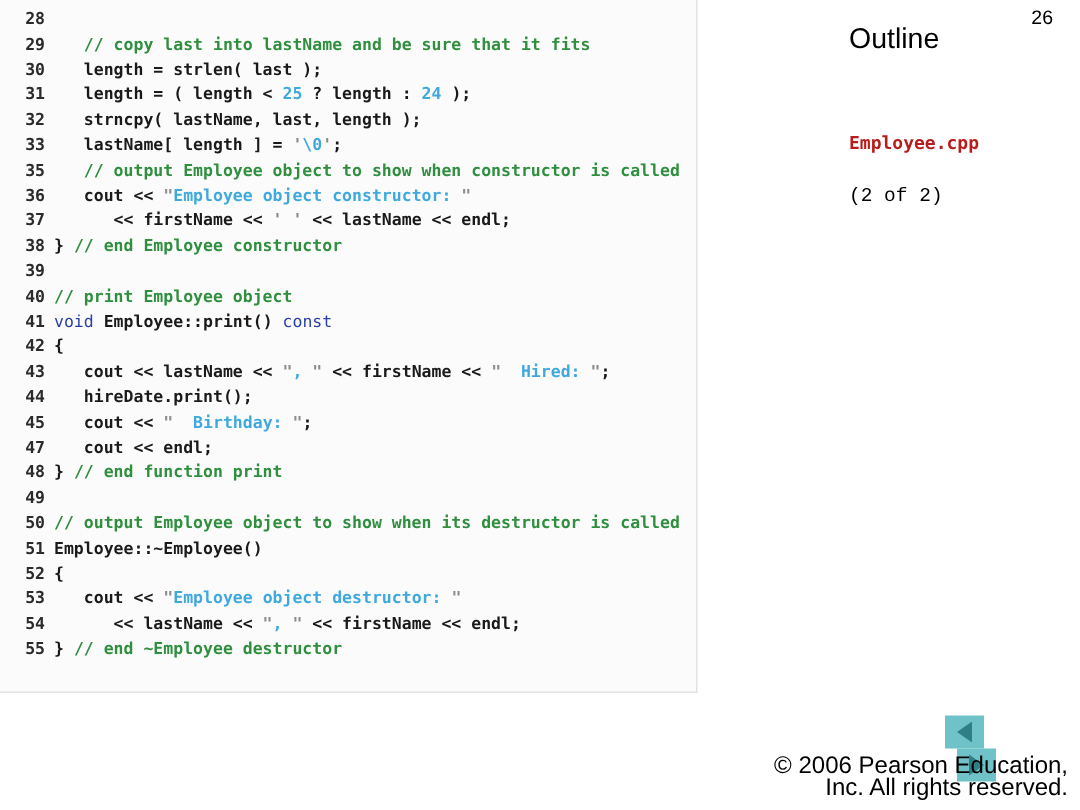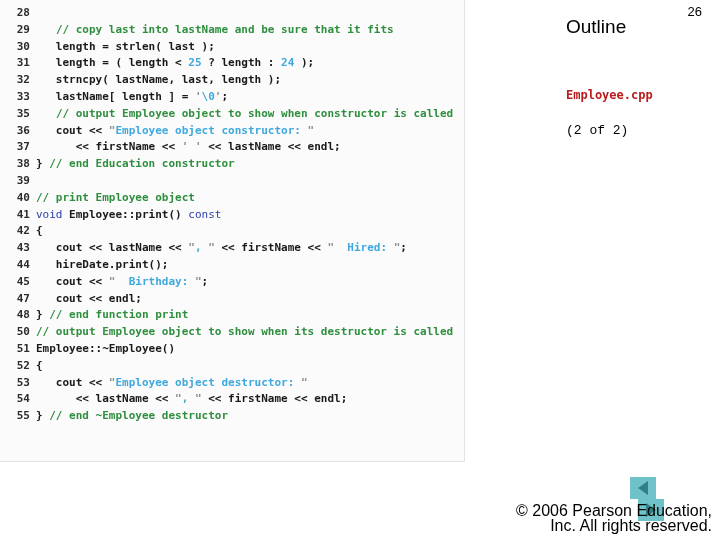--- a/index.html
+++ b/index.html
@@ -152,30 +152,31 @@
   <div id="code-listing">
       <div class="code-line"><span class="lineno">28</span><span class="code-text"></span></div>
       <div class="code-line"><span class="lineno">29</span><span class="code-text"><span class="t-plain">   </span><span class="t-comment">// copy last into lastName and be sure that it fits</span></span></div>
       <div class="code-line"><span class="lineno">30</span><span class="code-text"><span class="t-plain">   length = strlen( last );</span></span></div>
       <div class="code-line"><span class="lineno">31</span><span class="code-text"><span class="t-plain">   length = ( length &lt; </span><span class="t-num">25</span><span class="t-plain"> ? length : </span><span class="t-num">24</span><span class="t-plain"> );</span></span></div>
       <div class="code-line"><span class="lineno">32</span><span class="code-text"><span class="t-plain">   strncpy( lastName, last, length );</span></span></div>
       <div class="code-line"><span class="lineno">33</span><span class="code-text"><span class="t-plain">   lastName[ length ] = </span><span class="t-quote">'</span><span class="t-str">\0</span><span class="t-quote">'</span><span class="t-plain">;</span></span></div>
       <div class="code-line"><span class="lineno">35</span><span class="code-text"><span class="t-plain">   </span><span class="t-comment">// output Employee object to show when constructor is called</span></span></div>
       <div class="code-line"><span class="lineno">36</span><span class="code-text"><span class="t-plain">   cout &lt;&lt; </span><span class="t-quote">"</span><span class="t-str">Employee object constructor: </span><span class="t-quote">"</span></span></div>
       <div class="code-line"><span class="lineno">37</span><span class="code-text"><span class="t-plain">      &lt;&lt; firstName &lt;&lt; </span><span class="t-quote">'</span><span class="t-str"> </span><span class="t-quote">'</span><span class="t-plain"> &lt;&lt; lastName &lt;&lt; endl;</span></span></div>
-      <div class="code-line"><span class="lineno">38</span><span class="code-text"><span class="t-plain">} </span><span class="t-comment">// end Education constructor</span></span></div>
+      <div class="code-line"><span class="lineno">38</span><span class="code-text"><span class="t-plain">} </span><span class="t-comment">// end Employee constructor</span></span></div>
       <div class="code-line"><span class="lineno">39</span><span class="code-text"></span></div>
       <div class="code-line"><span class="lineno">40</span><span class="code-text"><span class="t-comment">// print Employee object</span></span></div>
       <div class="code-line"><span class="lineno">41</span><span class="code-text"><span class="t-key">void</span><span class="t-plain"> Employee::print() </span><span class="t-key">const</span></span></div>
       <div class="code-line"><span class="lineno">42</span><span class="code-text"><span class="t-plain">{</span></span></div>
       <div class="code-line"><span class="lineno">43</span><span class="code-text"><span class="t-plain">   cout &lt;&lt; lastName &lt;&lt; </span><span class="t-quote">"</span><span class="t-str">, </span><span class="t-quote">"</span><span class="t-plain"> &lt;&lt; firstName &lt;&lt; </span><span class="t-quote">"</span><span class="t-str">  Hired: </span><span class="t-quote">"</span><span class="t-plain">;</span></span></div>
       <div class="code-line"><span class="lineno">44</span><span class="code-text"><span class="t-plain">   hireDate.print();</span></span></div>
       <div class="code-line"><span class="lineno">45</span><span class="code-text"><span class="t-plain">   cout &lt;&lt; </span><span class="t-quote">"</span><span class="t-str">  Birthday: </span><span class="t-quote">"</span><span class="t-plain">;</span></span></div>
       <div class="code-line"><span class="lineno">47</span><span class="code-text"><span class="t-plain">   cout &lt;&lt; endl;</span></span></div>
       <div class="code-line"><span class="lineno">48</span><span class="code-text"><span class="t-plain">} </span><span class="t-comment">// end function print</span></span></div>
+      <div class="code-line"><span class="lineno">49</span><span class="code-text"></span></div>
       <div class="code-line"><span class="lineno">50</span><span class="code-text"><span class="t-comment">// output Employee object to show when its destructor is called</span></span></div>
       <div class="code-line"><span class="lineno">51</span><span class="code-text"><span class="t-plain">Employee::~Employee()</span></span></div>
       <div class="code-line"><span class="lineno">52</span><span class="code-text"><span class="t-plain">{</span></span></div>
       <div class="code-line"><span class="lineno">53</span><span class="code-text"><span class="t-plain">   cout &lt;&lt; </span><span class="t-quote">"</span><span class="t-str">Employee object destructor: </span><span class="t-quote">"</span></span></div>
       <div class="code-line"><span class="lineno">54</span><span class="code-text"><span class="t-plain">      &lt;&lt; lastName &lt;&lt; </span><span class="t-quote">"</span><span class="t-str">, </span><span class="t-quote">"</span><span class="t-plain"> &lt;&lt; firstName &lt;&lt; endl;</span></span></div>
       <div class="code-line"><span class="lineno">55</span><span class="code-text"><span class="t-plain">} </span><span class="t-comment">// end ~Employee destructor</span></span></div>
     </div>
 </div>
 
 <div id="page-number">26</div>

